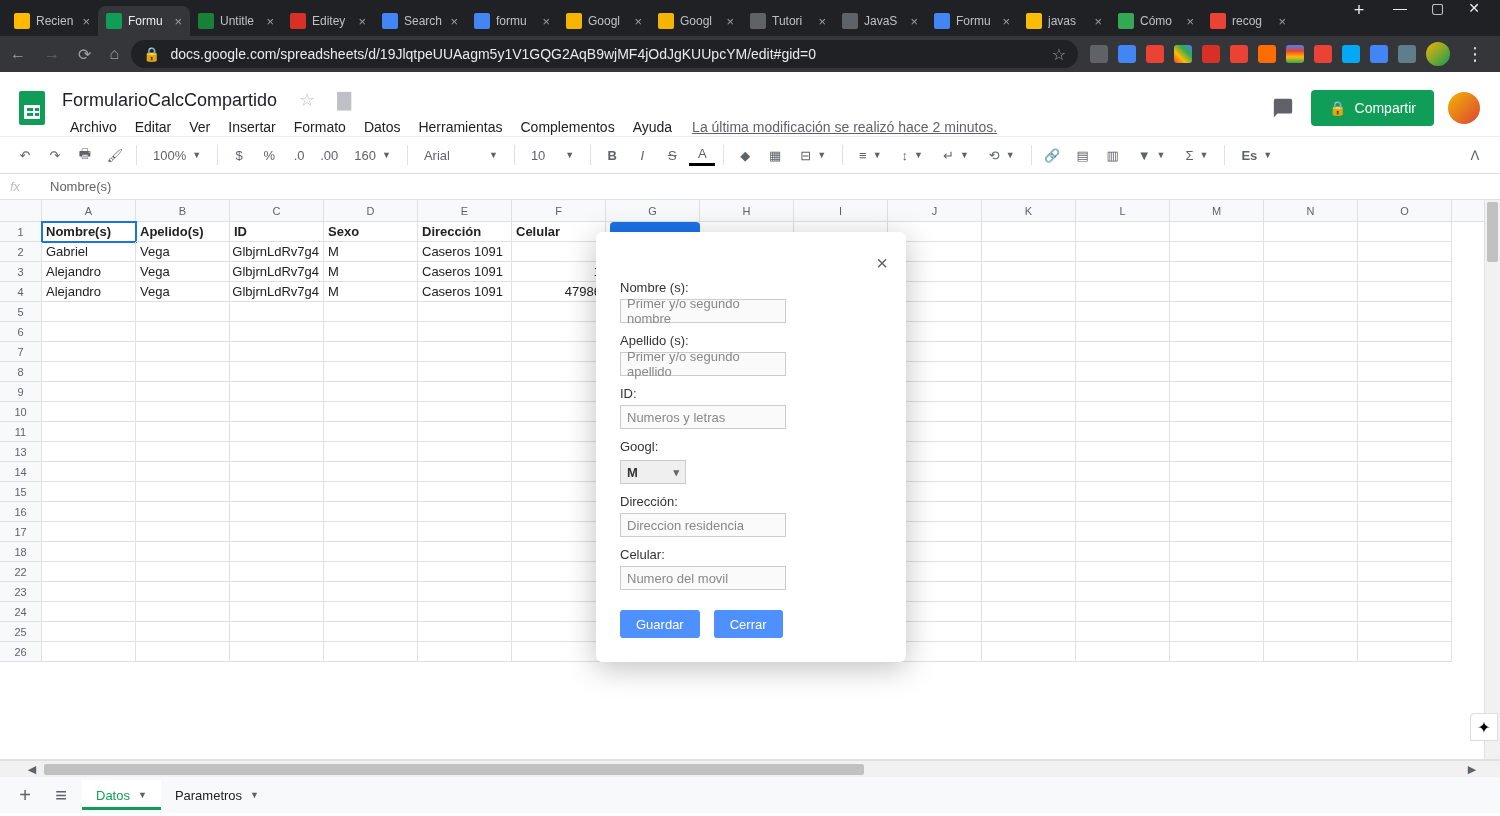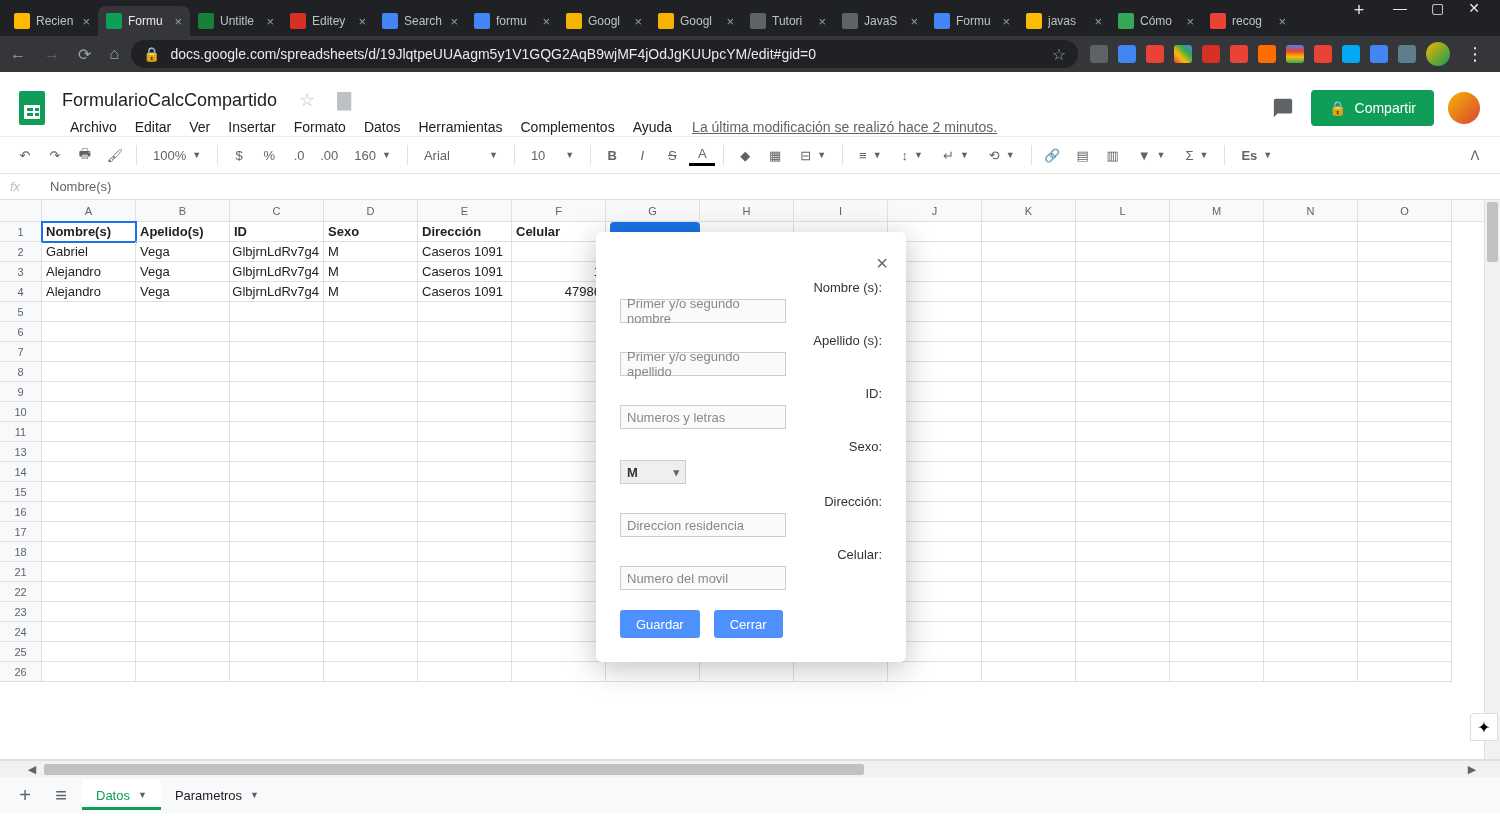--- a/index.html
+++ b/index.html
@@ -83,21 +83,21 @@
 .sheet-tabs .add, .sheet-tabs .all { width: 30px; height: 30px; display: flex; align-items: center; justify-content: center; color: #5f6368; font-size: 20px; }
 .sheet-tab { height: 30px; padding: 0 14px; display: flex; align-items: center; gap: 8px; font-size: 13px; color: #202124; border-radius: 0; cursor: default; }
 .sheet-tab.active { background: #fff; color: #0f9d58; font-weight: 500; box-shadow: inset 0 -3px 0 #0f9d58; }
 .sheet-tab .caret { font-size: 9px; color: #5f6368; }
 
 
 .dialog { position: absolute; left: 596px; top: 232px; width: 310px; background: #fff; box-shadow: 0 6px 30px rgba(0,0,0,.25); border-radius: 6px; padding: 22px 24px 24px 24px; font-size: 13px; color: #333; }
 .dialog-title { font-size: 22px; color: #202124; font-weight: 400; }
 .dialog-close { position: absolute; right: 18px; top: 20px; color: #5f6368; font-size: 20px; cursor: default; }
 .dialog .form { margin-top: 26px; }
-.fld-label { font-size: 13px; color: #333; margin-top: 10px; text-align: right; }
+.fld-label { font-size: 13px; color: #333; margin-top: 10px; }
 .fld-label:first-child{margin-top:0;}
 .fld-input { width: 166px; height: 24px; border: 1px solid #ccc; background: #fafafa; padding: 0 6px; font-size: 13px; color: #888; margin-top: 4px; display:flex; align-items:center; }
 .fld-select { width: 66px; height: 24px; border: 1px solid #ccc; background: #efefef; padding: 0 6px; font-size: 13px; color: #333; margin-top: 6px; display:flex; align-items:center; justify-content:space-between; font-weight:bold;}
 .dlg-btns { display: flex; gap: 14px; margin-top: 20px; }
 .dlg-btn { height: 28px; padding: 0 16px; background: #4d90fe; color: #fff; border-radius: 3px; font-size: 13px; display: flex; align-items: center; font-weight:500;}
 </style>
 </head>
 <body>
 
 <div class="chrome-top">
@@ -630,38 +630,20 @@
         <div class="cell"></div>
         <div class="cell"></div>
         <div class="cell"></div>
         <div class="cell"></div>
         <div class="cell"></div>
         <div class="cell"></div>
         <div class="cell"></div>
         <div class="cell"></div>
       </div>
       <div class="row">
-        <div class="rowhdr">21</div>
-        <div class="cell"></div>
-        <div class="cell"></div>
-        <div class="cell"></div>
-        <div class="cell"></div>
-        <div class="cell"></div>
-        <div class="cell"></div>
-        <div class="cell"></div>
-        <div class="cell"></div>
-        <div class="cell"></div>
-        <div class="cell"></div>
-        <div class="cell"></div>
-        <div class="cell"></div>
-        <div class="cell"></div>
-        <div class="cell"></div>
-        <div class="cell"></div>
-      </div>
-      <div class="row">
         <div class="rowhdr">22</div>
         <div class="cell"></div>
         <div class="cell"></div>
         <div class="cell"></div>
         <div class="cell"></div>
         <div class="cell"></div>
         <div class="cell"></div>
         <div class="cell"></div>
         <div class="cell"></div>
         <div class="cell"></div>
@@ -780,21 +762,21 @@
         <span>Primer y/o segundo nombre</span>
       </div>
     <div class="fld-label">Apellido (s):</div>
     <div class="fld-input">
         <span>Primer y/o segundo apellido</span>
       </div>
     <div class="fld-label">ID:</div>
     <div class="fld-input">
         <span>Numeros y letras</span>
       </div>
-    <div class="fld-label">Sexo:</div>
+    <div class="fld-label">Googl:</div>
     <div class="fld-select">
         <span>M</span>
         <span style="font-size:11px;color:#666">▾</span>
       </div>
     <div class="fld-label">Dirección:</div>
     <div class="fld-input">
         <span>Direccion residencia</span>
       </div>
     <div class="fld-label">Celular:</div>
     <div class="fld-input">

